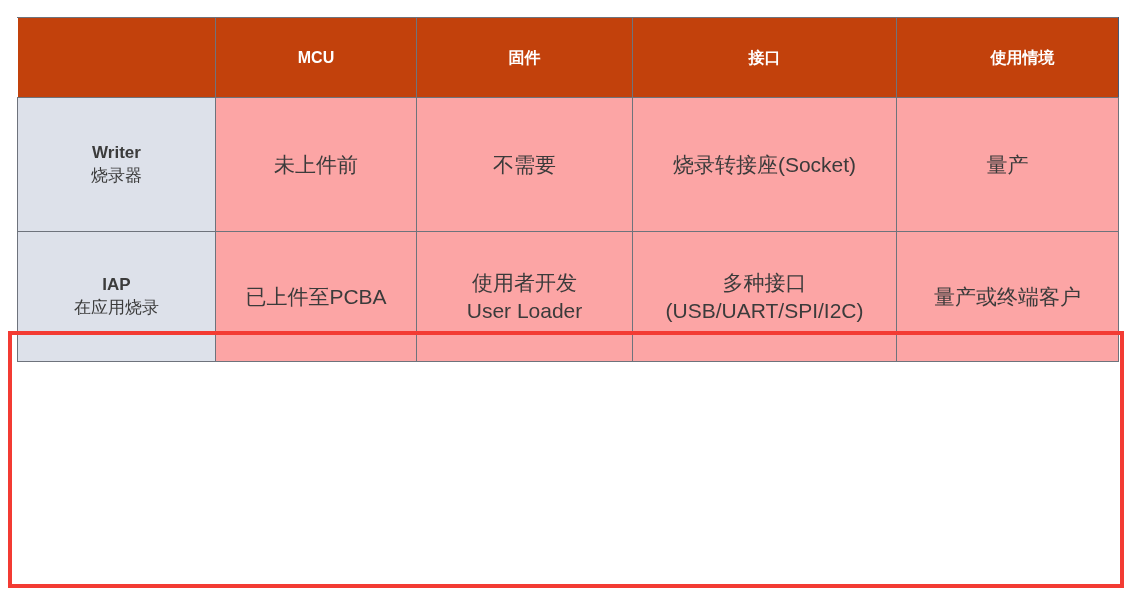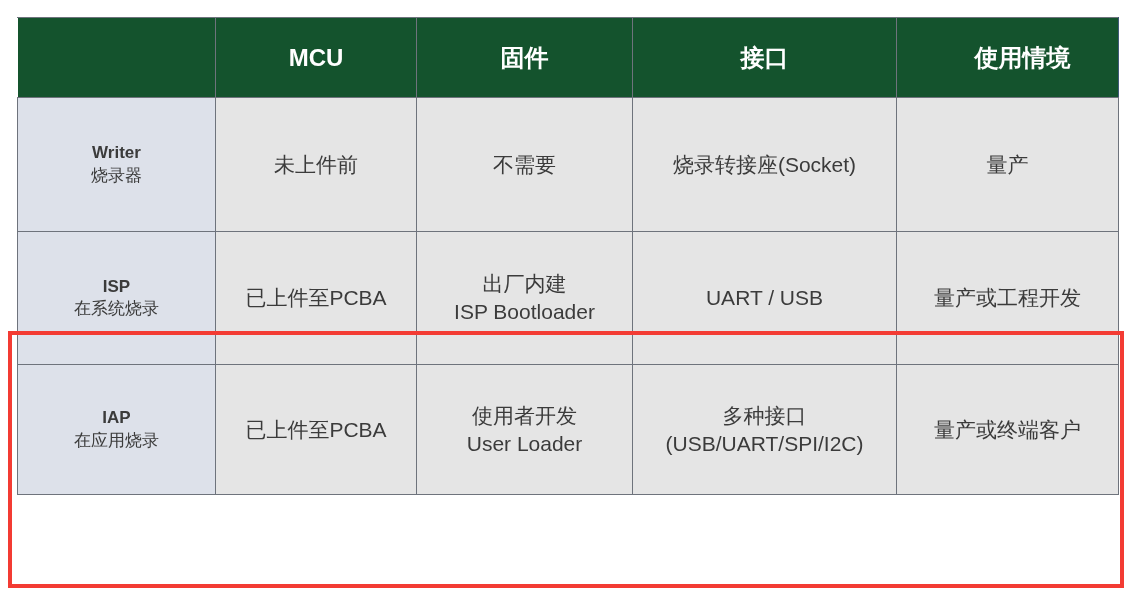--- a/index.html
+++ b/index.html
@@ -42,43 +42,43 @@
   table.cmp td {
     border: 1px solid #6e737c;
     text-align: center;
     vertical-align: middle;
     padding: 4px 6px;
     line-height: 1.32;
   }
 
   
   thead th {
-    background: #14532d;
+    background: #c2410c;
     color: #ffffff;
     font-weight: bold;
-    font-size: 24px;
+    font-size: 16px;
     height: 71px;
     border-color: #41597a;
     border-left-color: #ffffff;
     border-right-color: #ffffff;
   }
   thead th.corner {
     border-left-color: #6e737c;
   }
   thead th.first-head {
     border-left-color: #ffffff;
   }
   thead th.last-head {
     border-right-color: #41597a;
     padding-left: 36px;
   }
 
   
   tbody td {
-    background: #e5e5e5;
+    background: #fca5a5;
     font-size: 21px;
     font-weight: normal;
   }
   tbody td.rowhead {
     background: #dde1ea;
     font-weight: bold;
     font-size: 17px;
   }
   tbody td.rowhead .sub {
     font-weight: normal;
@@ -137,35 +137,20 @@
         <td>
           <span class="l1">不需要</span>
         </td>
         <td>
           <span class="l1">烧录转接座(Socket)</span>
         </td>
         <td>量产</td>
       </tr>
 
 
-      <tr class="r-isp">
-        <td class="rowhead">
-          <span class="l1">ISP</span>
-          <span class="sub">在系统烧录</span>
-        </td>
-        <td>已上件至PCBA</td>
-        <td>
-          <span class="l1">出厂内建</span>
-          <span class="l2">ISP Bootloader</span>
-        </td>
-        <td>
-          <span class="l1">UART / USB</span>
-        </td>
-        <td>量产或工程开发</td>
-      </tr>
 
       <tr class="r-iap">
         <td class="rowhead">
           <span class="l1">IAP</span>
           <span class="sub">在应用烧录</span>
         </td>
         <td>已上件至PCBA</td>
         <td>
           <span class="l1">使用者开发</span>
           <span class="l2">User Loader</span>

